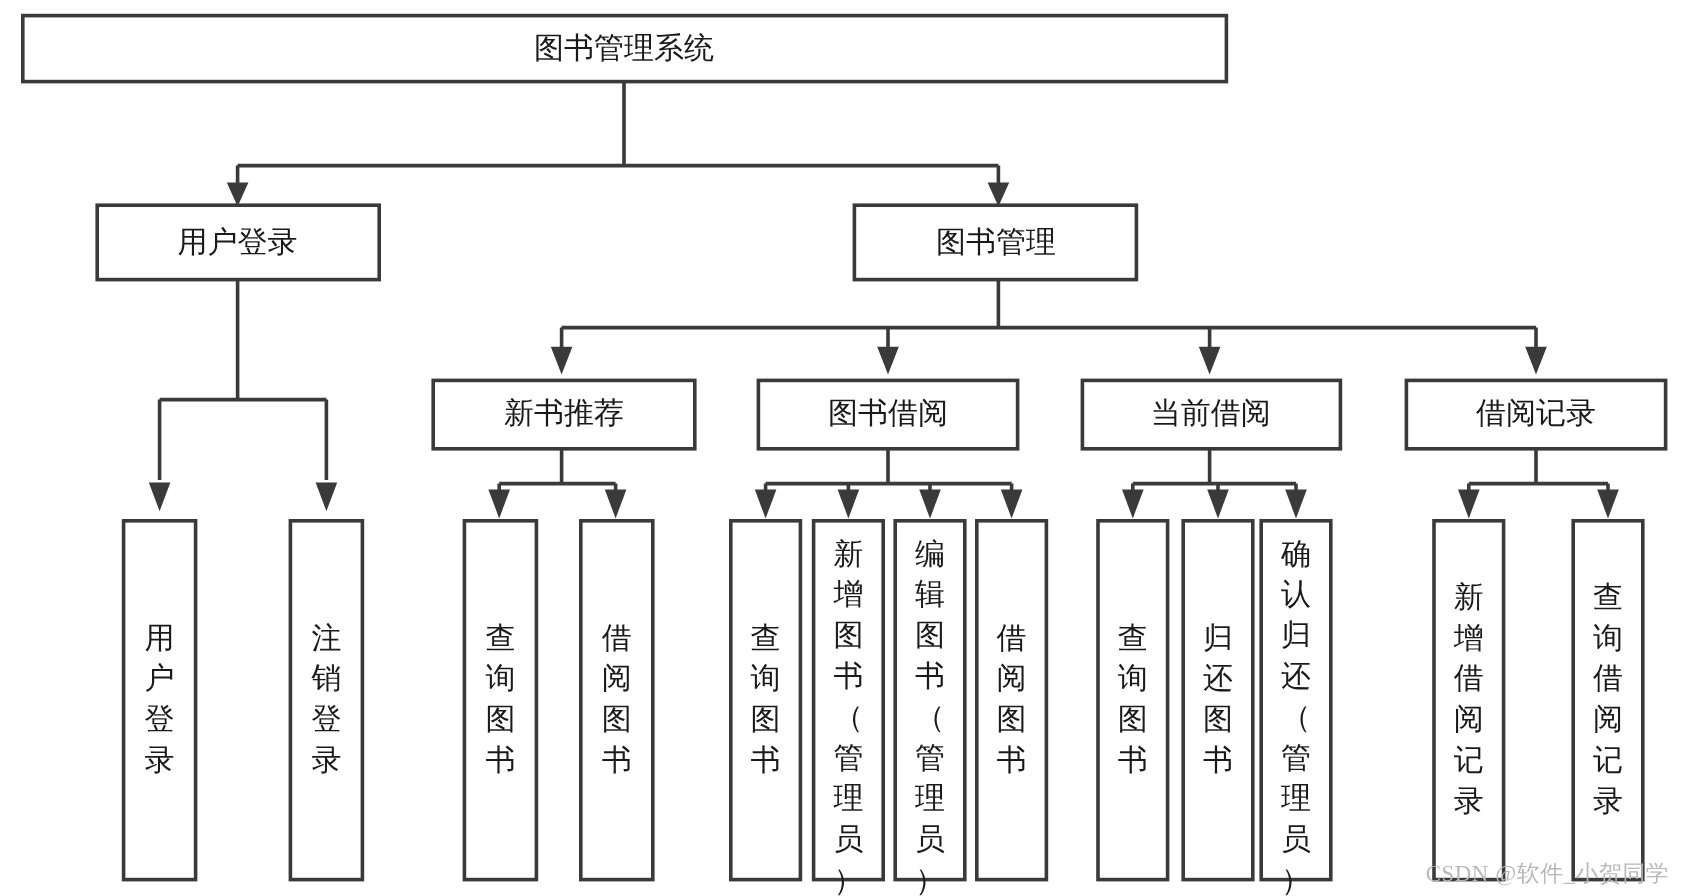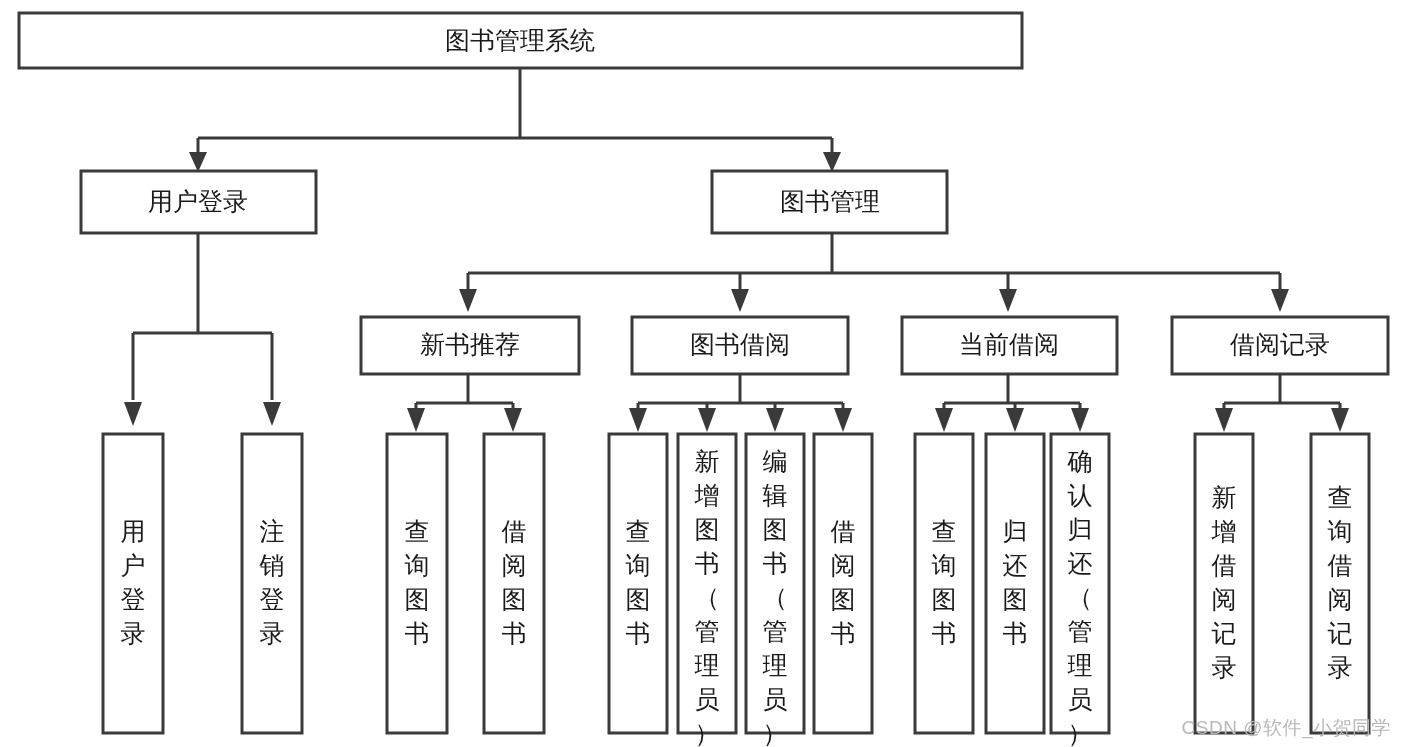--- a/index.html
+++ b/index.html
@@ -50,21 +50,21 @@
   .node-label-vert {
     font-family: "Liberation Sans", "DejaVu Sans", sans-serif;
     fill: #1a1a1a;
     font-size: 25px;
     text-anchor: middle;
   }
   .watermark {
     position: absolute;
     right: 14px;
     bottom: 6px;
-    font-family: Liberation Sans, sans-serif;
+    font-family: Liberation Serif, serif;
     font-size: 19px;
     color: #b8b8b8;
     letter-spacing: 0.5px;
     white-space: nowrap;
     pointer-events: none;
   }
 </style>
 </head>
 <body>
 

